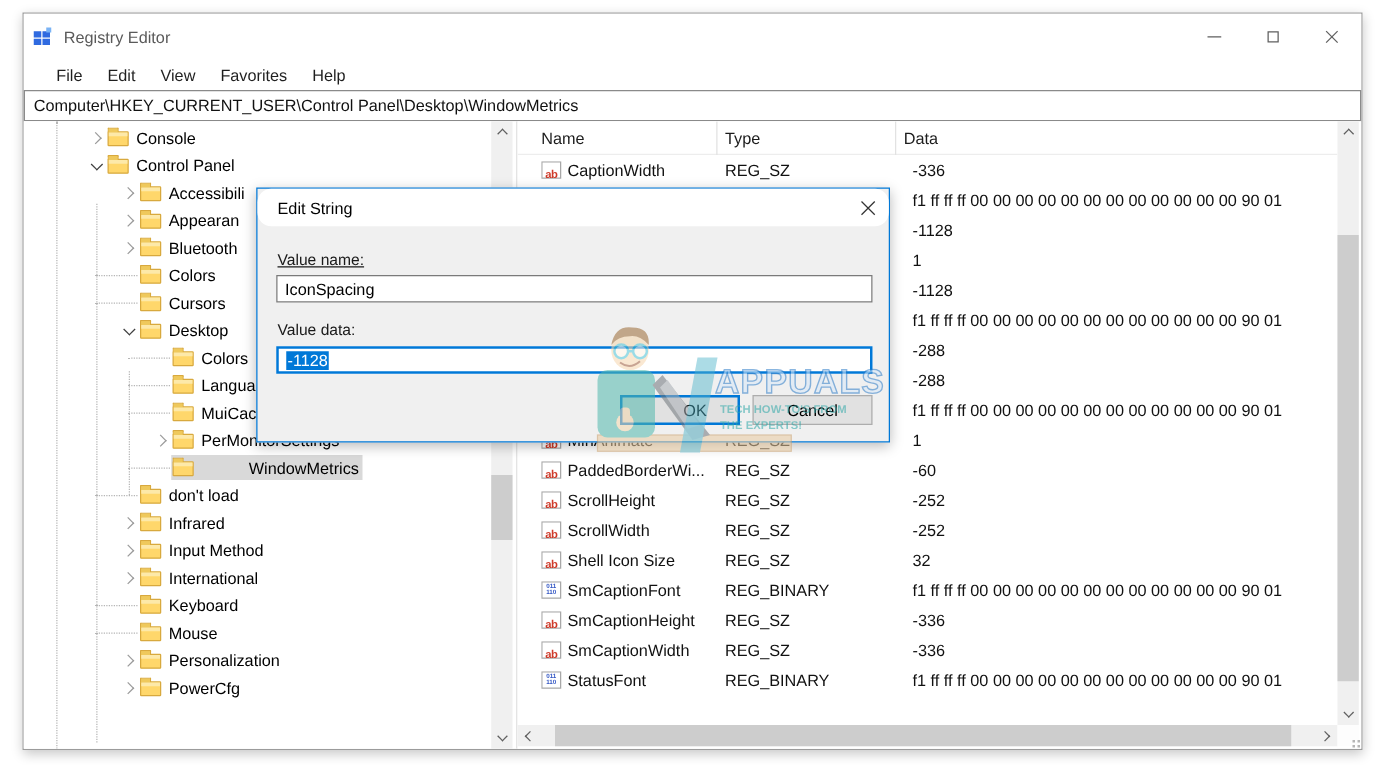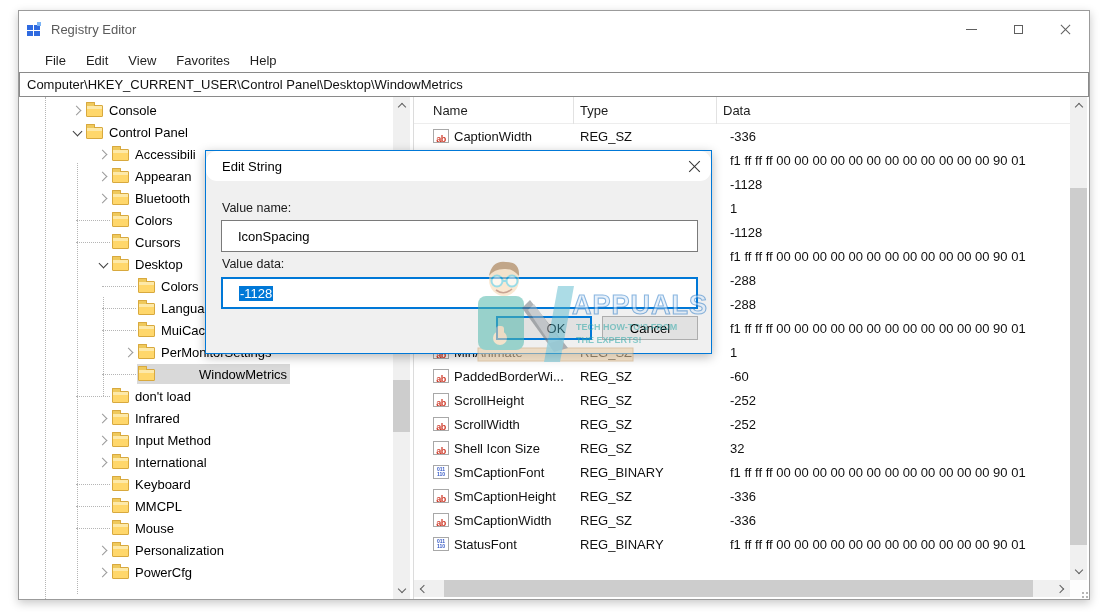--- a/index.html
+++ b/index.html
@@ -83,22 +83,22 @@
 
   
   .dialog{position:absolute;left:205px;top:150px;width:507px;height:204px;background:#f0f0f0;
           border:1px solid #0078d7;box-shadow:0 3px 10px rgba(0,0,0,.28);z-index:10;}
   .dlg-title{position:absolute;left:0;top:0;width:100%;height:30px;background:#fff;border-radius:11px;}
   .dlg-title-text{position:absolute;left:16px;top:8px;font-size:13px;color:#000;}
   .dlg-close{position:absolute;right:10px;top:9px;width:13px;height:13px;}
   .dlg-close::before,.dlg-close::after{content:"";position:absolute;left:-1px;top:6px;width:15px;height:1px;background:#333;}
   .dlg-close::before{transform:rotate(45deg);} .dlg-close::after{transform:rotate(-45deg);}
   .dlg-label{position:absolute;left:16px;font-size:12.5px;color:#1a1a1a;}
-  .lbl-name{top:50px;} .lbl-data{top:106px;}
-  .dfield{position:absolute;left:15px;width:477px;height:32px;background:#fff;font-size:13px;display:flex;align-items:center;padding-left:16px;}
+  .lbl-name{top:50px;text-decoration:underline;} .lbl-data{top:106px;}
+  .dfield{position:absolute;left:15px;width:477px;height:22px;background:#fff;font-size:13px;display:flex;align-items:center;padding-left:6px;}
   .f-name{top:69px;border:1px solid #7a7a7a;}
   .f-data{top:126px;border:2px solid #0078d7;}
   .seltext{background:#0078d7;color:#fff;padding:0 1px;}
   .dbtn{position:absolute;top:165px;width:96px;height:24px;font-size:13px;display:flex;align-items:center;justify-content:center;color:#000;}
   .btn-ok{left:290px;background:#e1e1e1;border:2px solid #0078d7;padding-left:24px;}
   .btn-cancel{left:396px;background:#e1e1e1;border:1px solid #adadad;}
 
   
   .watermark{position:absolute;left:448px;top:256px;width:266px;height:112px;z-index:20;opacity:.55;pointer-events:none;}
 </style>
@@ -267,27 +267,20 @@
               <span class="hl">
                 <span class="folder"></span>
                 <span class="lbl">International</span>
               </span>
             </div>
           <div class="trow lB">
               <span class="chev leaf"></span>
               <span class="hl">
                 <span class="folder"></span>
                 <span class="lbl">Keyboard</span>
-              </span>
-            </div>
-          <div class="trow lB">
-              <span class="chev leaf"></span>
-              <span class="hl">
-                <span class="folder"></span>
-                <span class="lbl">MMCPL</span>
               </span>
             </div>
           <div class="trow lB">
               <span class="chev leaf"></span>
               <span class="hl">
                 <span class="folder"></span>
                 <span class="lbl">Mouse</span>
               </span>
             </div>
           <div class="trow lB">

